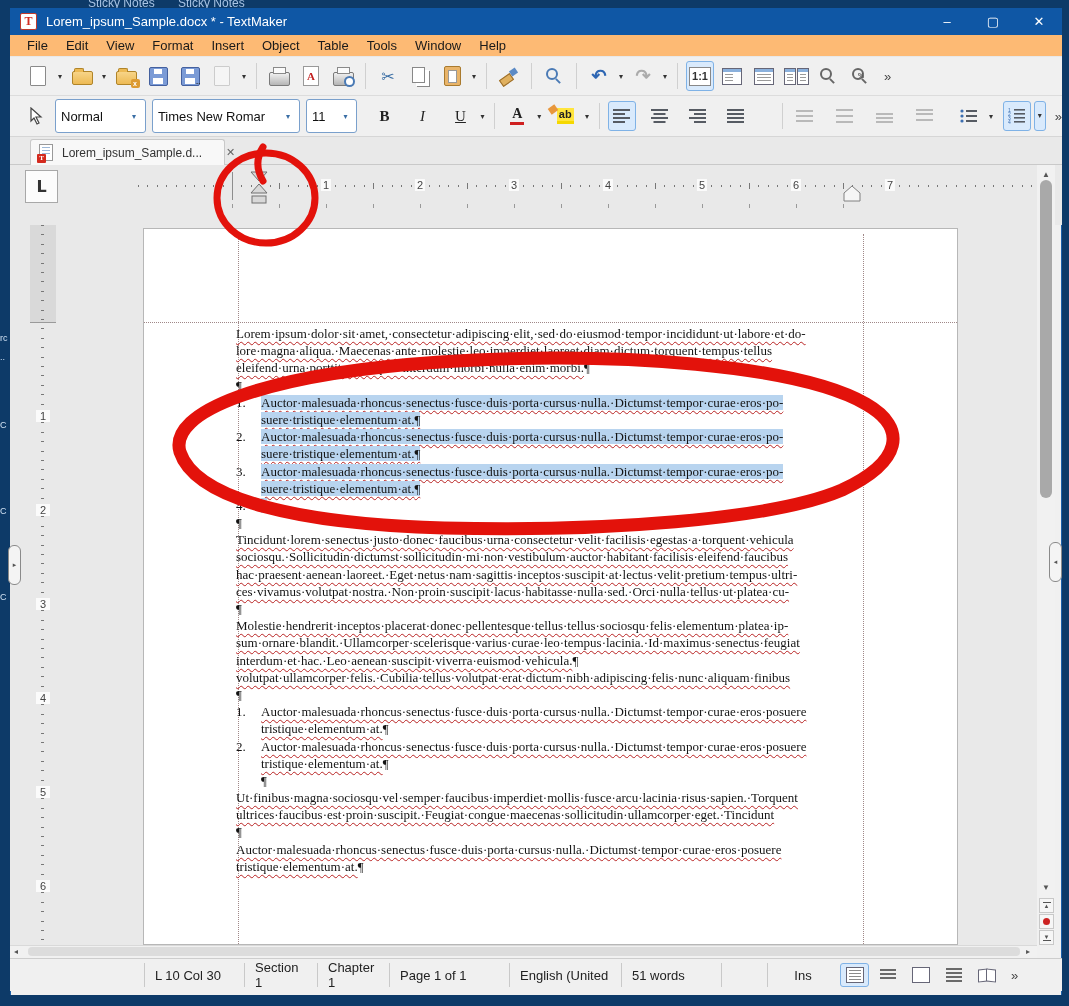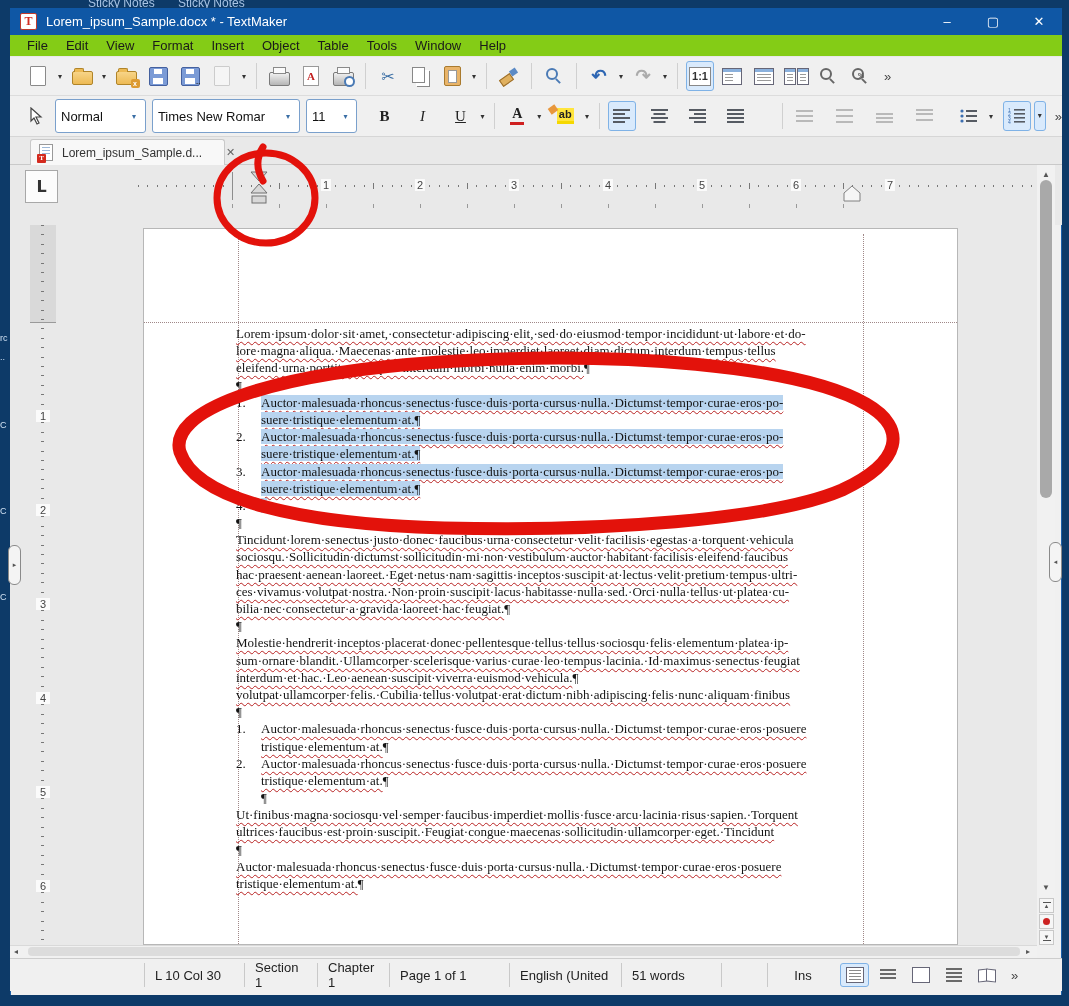--- a/index.html
+++ b/index.html
@@ -17,21 +17,21 @@
 
   
   #titlebar{left:10px;top:8px;width:1052px;height:27px;background:#0f57a5;color:#fff;display:flex;align-items:center;}
   #app-icon{width:15px;height:15px;margin-left:10px;background:#fff;border:1px solid #c0392b;border-radius:2px;
             color:#d42a1e;font:bold 12px/15px "Liberation Serif",serif;text-align:center;}
   #title-text{margin-left:9px;font-size:13px;}
   .wbtn{width:46px;height:27px;display:flex;align-items:center;justify-content:center;font-size:13px;color:#fff;}
   #win-controls{margin-left:auto;display:flex;}
 
   
-  #menubar{left:10px;top:35px;width:1052px;height:22px;background:#84cc16;display:flex;align-items:center;padding-left:8px;box-sizing:border-box;border-bottom:1px solid #e8e8e8;}
+  #menubar{left:10px;top:35px;width:1052px;height:22px;background:#fdba74;display:flex;align-items:center;padding-left:8px;box-sizing:border-box;border-bottom:1px solid #e8e8e8;}
   .menu-item{padding:2px 9px;font-size:13px;color:#1a1a1a;}
 
   
   .toolbar{left:10px;width:1052px;background:#f0f0f0;display:flex;align-items:center;}
   #tb1{top:57px;height:39px;border-bottom:1px solid #dcdcdc;padding-left:12px;box-sizing:border-box;}
   #tb2{top:96px;height:41px;border-bottom:1px solid #d6d6d6;padding-left:10px;box-sizing:border-box;}
   .tool{min-width:26px;height:28px;display:flex;align-items:center;justify-content:center;margin:0 2px;border:1px solid transparent;border-radius:3px;position:relative;}
   .tool.active{background:#d9eafc;border-color:#7fb2e6;}
   .chev{font-size:8px;color:#333;margin:0 1px;width:10px;text-align:center;}
   .chev.boxed{height:28px;line-height:28px;border:1px solid #7fb2e6;background:#d9eafc;border-radius:3px;}
@@ -494,36 +494,35 @@
       <span class="vnum" style="top: 567px;">5</span>
       <span class="vnum" style="top: 661px;">6</span>
     </div>
   <div id="page">
     <div class="guide-v" style="left:94px"></div>
     <div class="guide-v" style="left:719px"></div>
   </div>
   <div id="guide-h" class="abs"></div>
   <div id="doc-content">
       <div class="dline"><span class="spell">Lorem·ipsum·dolor·sit·amet,·consectetur·adipiscing·elit,·sed·do·eiusmod·tempor·incididunt·ut·labore·et·do-</span></div>
-      <div class="dline"><span class="spell">lore·magna·aliqua.·Maecenas·ante·molestie·leo·imperdiet·laoreet·diam·dictum·interdum·tempus·tellus</span></div>
+      <div class="dline"><span class="spell">lore·magna·aliqua.·Maecenas·ante·molestie·leo·imperdiet·laoreet·diam·dictum·torquent·tempus·tellus</span></div>
       <div class="dline"><span class="spell">eleifend·urna·porttitor.·Aliquet·interdum·morbi·nulla·enim·morbi.</span><span class="pilc">¶</span></div>
       <div class="dline"><span class="pilc">¶</span></div>
       <div class="dline"><span class="num">1.</span><span class="spell selbg" style="background: rgb(184, 212, 239);">Auctor·malesuada·rhoncus·senectus·fusce·duis·porta·cursus·nulla.·Dictumst·tempor·curae·eros·po-</span></div>
       <div class="dline" style="padding-left: 25px;"><span class="spell selbg" style="background: rgb(184, 212, 239);">suere·tristique·elementum·at.<span class="pilc selbg" style="background: rgb(184, 212, 239);">¶</span></span></div>
       <div class="dline"><span class="num">2.</span><span class="spell selbg" style="background: rgb(184, 212, 239);">Auctor·malesuada·rhoncus·senectus·fusce·duis·porta·cursus·nulla.·Dictumst·tempor·curae·eros·po-</span></div>
       <div class="dline" style="padding-left: 25px;"><span class="spell selbg" style="background: rgb(184, 212, 239);">suere·tristique·elementum·at.<span class="pilc selbg" style="background: rgb(184, 212, 239);">¶</span></span></div>
       <div class="dline"><span class="num">3.</span><span class="spell selbg" style="background: rgb(184, 212, 239);">Auctor·malesuada·rhoncus·senectus·fusce·duis·porta·cursus·nulla.·Dictumst·tempor·curae·eros·po-</span></div>
       <div class="dline" style="padding-left: 25px;"><span class="spell selbg" style="background: rgb(184, 212, 239);">suere·tristique·elementum·at.<span class="pilc selbg" style="background: rgb(184, 212, 239);">¶</span></span></div>
       <div class="dline"><span class="num">4.</span><span class="pilc selbg" style="background: rgb(184, 212, 239);">¶</span></div>
       <div class="dline"><span class="pilc">¶</span></div>
       <div class="dline"><span class="spell">Tincidunt·lorem·senectus·justo·donec·faucibus·urna·consectetur·velit·facilisis·egestas·a·torquent·vehicula</span></div>
       <div class="dline"><span class="spell">sociosqu.·Sollicitudin·dictumst·sollicitudin·mi·non·vestibulum·auctor·habitant·facilisis·eleifend·faucibus</span></div>
       <div class="dline"><span class="spell">hac·praesent·aenean·laoreet.·Eget·netus·nam·sagittis·inceptos·suscipit·at·lectus·velit·pretium·tempus·ultri-</span></div>
       <div class="dline"><span class="spell">ces·vivamus·volutpat·nostra.·Non·proin·suscipit·lacus·habitasse·nulla·sed.·Orci·nulla·tellus·ut·platea·cu-</span></div>
-      <div class="dline"><span class="spell">bilia·nec·consectetur·a·gravida·laoreet·hac·feugiat.</span><span class="pilc">¶</span></div>
       <div class="dline"><span class="pilc">¶</span></div>
       <div class="dline"><span class="spell">Molestie·hendrerit·inceptos·placerat·donec·pellentesque·tellus·tellus·sociosqu·felis·elementum·platea·ip-</span></div>
       <div class="dline"><span class="spell">sum·ornare·blandit.·Ullamcorper·scelerisque·varius·curae·leo·tempus·lacinia.·Id·maximus·senectus·feugiat</span></div>
       <div class="dline"><span class="spell">interdum·et·hac.·Leo·aenean·suscipit·viverra·euismod·vehicula.</span><span class="pilc">¶</span></div>
       <div class="dline"><span class="spell">volutpat·ullamcorper·felis.·Cubilia·tellus·volutpat·erat·dictum·nibh·adipiscing·felis·nunc·aliquam·finibus</span></div>
       <div class="dline"><span class="pilc">¶</span></div>
       <div class="dline"><span class="num">1.</span><span class="spell">Auctor·malesuada·rhoncus·senectus·fusce·duis·porta·cursus·nulla.·Dictumst·tempor·curae·eros·posuere</span></div>
       <div class="dline" style="padding-left: 25px;"><span class="spell">tristique·elementum·at.</span><span class="pilc">¶</span></div>
       <div class="dline"><span class="num">2.</span><span class="spell">Auctor·malesuada·rhoncus·senectus·fusce·duis·porta·cursus·nulla.·Dictumst·tempor·curae·eros·posuere</span></div>
       <div class="dline" style="padding-left: 25px;"><span class="spell">tristique·elementum·at.</span><span class="pilc">¶</span></div>

